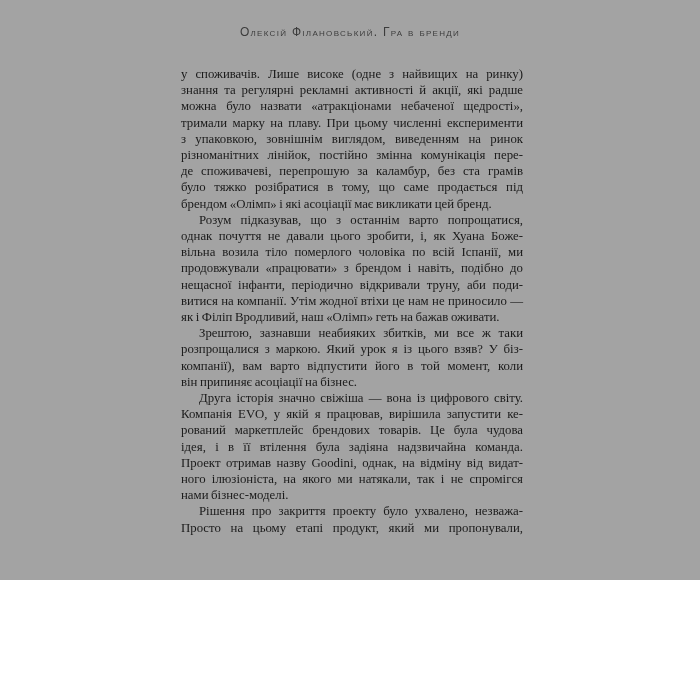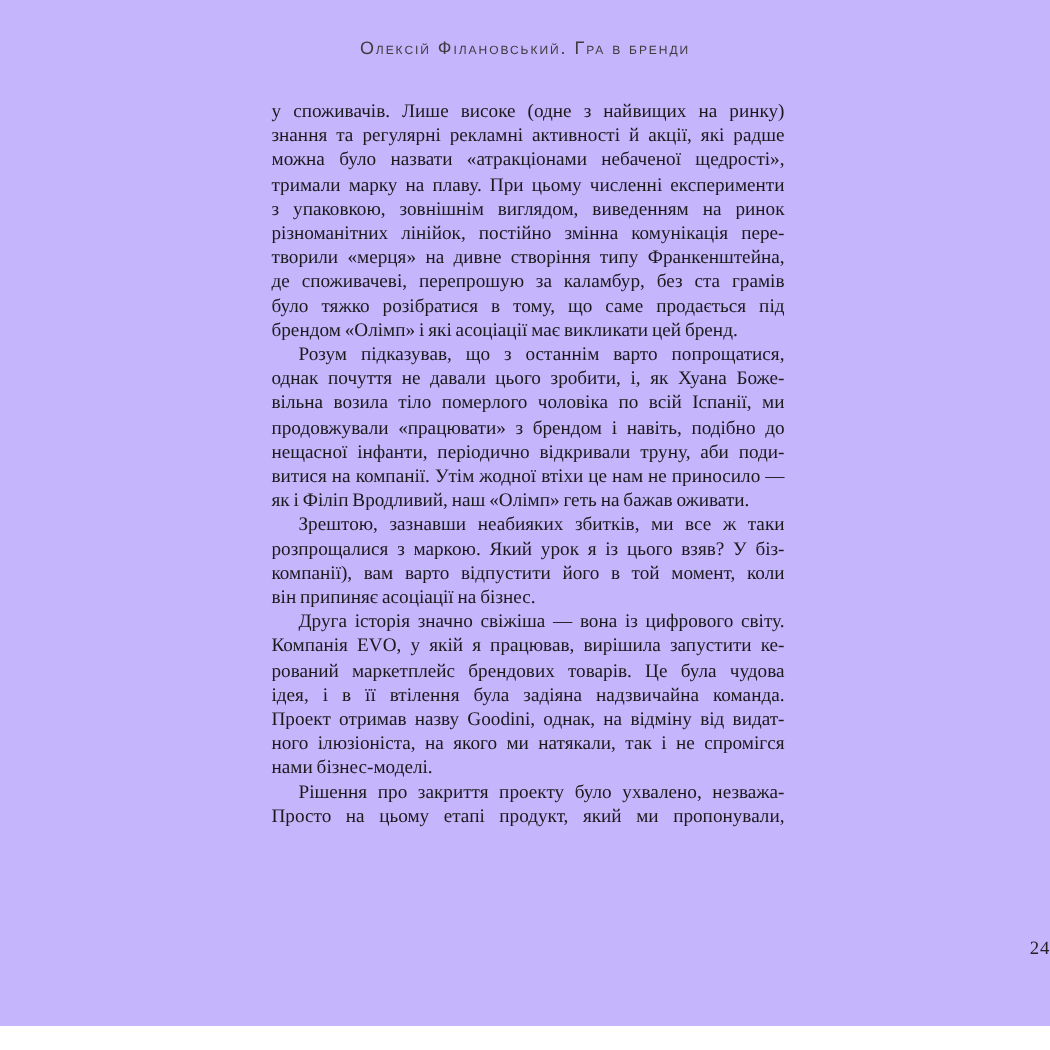--- a/index.html
+++ b/index.html
@@ -3,22 +3,22 @@
 <meta charset="utf-8">
 <style>
   html, body {
     margin: 0;
     padding: 0;
     background: #ffffff;
   }
   .page {
     position: relative;
     width: 700px;
-    height: 684px;
-    background: #c4b5fd;
+    height: 580px;
+    background: #a3a3a3;
     overflow: hidden;
   }
   .running-head {
     position: absolute;
     top: 25px;
     left: 0;
     width: 700px;
     text-align: center;
     font-family: "Liberation Sans", sans-serif;
     font-variant: small-caps;
@@ -67,21 +67,20 @@
 
   <div class="running-head">Олексій Філановський. Гра в бренди</div>
 
   <div class="text-block">
     <div class="line">у споживачів. Лише високе (одне з найвищих на ринку)</div>
     <div class="line">знання та регулярні рекламні активності й акції, які радше</div>
     <div class="line">можна було назвати «атракціонами небаченої щедрості»,</div>
     <div class="line">тримали марку на плаву. При цьому численні експерименти</div>
     <div class="line">з упаковкою, зовнішнім виглядом, виведенням на ринок</div>
     <div class="line">різноманітних лінійок, постійно змінна комунікація пере-</div>
-    <div class="line">творили «мерця» на дивне створіння типу Франкенштейна,</div>
     <div class="line">де споживачеві, перепрошую за каламбур, без ста грамів</div>
     <div class="line">було тяжко розібратися в тому, що саме продається під</div>
     <div class="line para-last">брендом «Олімп» і які асоціації має викликати цей бренд.</div>
     <div class="line indent">Розум підказував, що з останнім варто попрощатися,</div>
     <div class="line">однак почуття не давали цього зробити, і, як Хуана Боже-</div>
     <div class="line">вільна возила тіло померлого чоловіка по всій Іспанії, ми</div>
     <div class="line">продовжували «працювати» з брендом і навіть, подібно до</div>
     <div class="line">нещасної інфанти, періодично відкривали труну, аби поди-</div>
     <div class="line">витися на компанії. Утім жодної втіхи це нам не приносило —</div>
     <div class="line para-last">як і Філіп Вродливий, наш «Олімп» геть на бажав оживати.</div>

